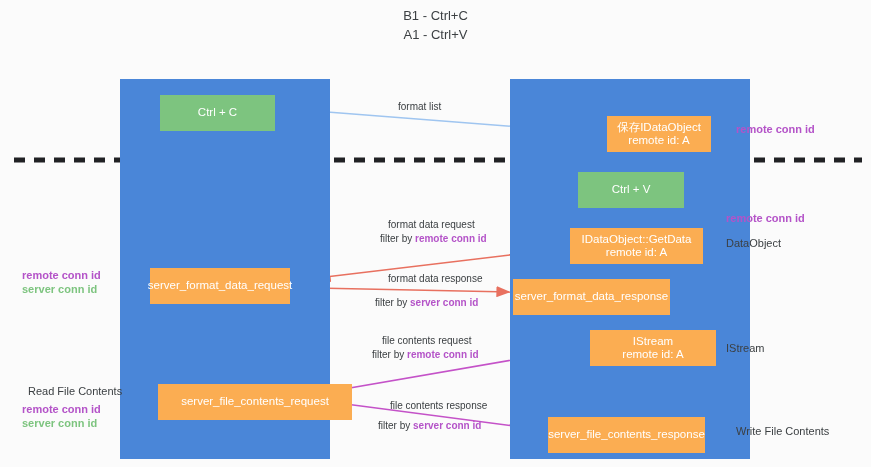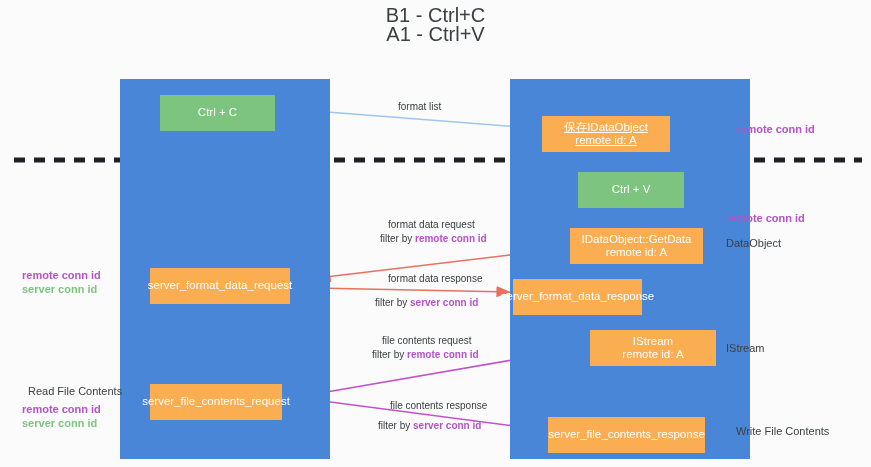--- a/index.html
+++ b/index.html
@@ -19,21 +19,21 @@
     left:0; top:0;
     width:871px; height:467px;
     pointer-events:none;
   }
   .abs{position:absolute;}
 
   
   #diagram-title{
     left:0; top:6px; width:871px;
     text-align:center;
-    font-size:20px;
+    font-size:13px;
     line-height:19px;
     color:#3c4043;
     white-space:pre-line;
   }
   .col-header{
     text-align:right;
     font-size:15px;
     line-height:13px;
     color:#3c4043;
     white-space:pre-line;
@@ -60,27 +60,27 @@
     font-size:11.5px;
     line-height:13.5px;
     text-align:center;
     white-space:pre-line;
     padding:18px 4px;
   }
   .node.green{background:#7dc47f;}
   .node.orange{background:#fbad52;}
 
   #node-ctrl-c{left:160px; top:95px; width:115px; height:26px;}
-  #node-save-dataobject{left:542px; top:116px; width:128px; height:31px;text-decoration:underline;}
+  #node-save-dataobject{left:607px; top:116px; width:104px; height:31px;}
   #node-ctrl-v{left:578px; top:172px; width:106px; height:26px;}
   #node-getdata{left:570px; top:228px; width:133px; height:31px;}
   #node-format-data-request{left:150px; top:268px; width:140px; height:26px;}
-  #node-format-data-response{left:513px; top:279px; width:129px; height:26px;}
+  #node-format-data-response{left:513px; top:279px; width:157px; height:26px;}
   #node-istream{left:590px; top:330px; width:126px; height:31px;}
-  #node-file-contents-request{left:150px; top:384px; width:132px; height:26px;}
+  #node-file-contents-request{left:158px; top:384px; width:194px; height:26px;}
   #node-file-contents-response{left:548px; top:417px; width:157px; height:26px;}
 
   
   .edge-label{
     font-size:10px;
     line-height:14px;
     color:#3c4043;
     white-space:nowrap;
   }
   .edge-label .hl-purple{color:#b453c8;font-weight:bold;}

